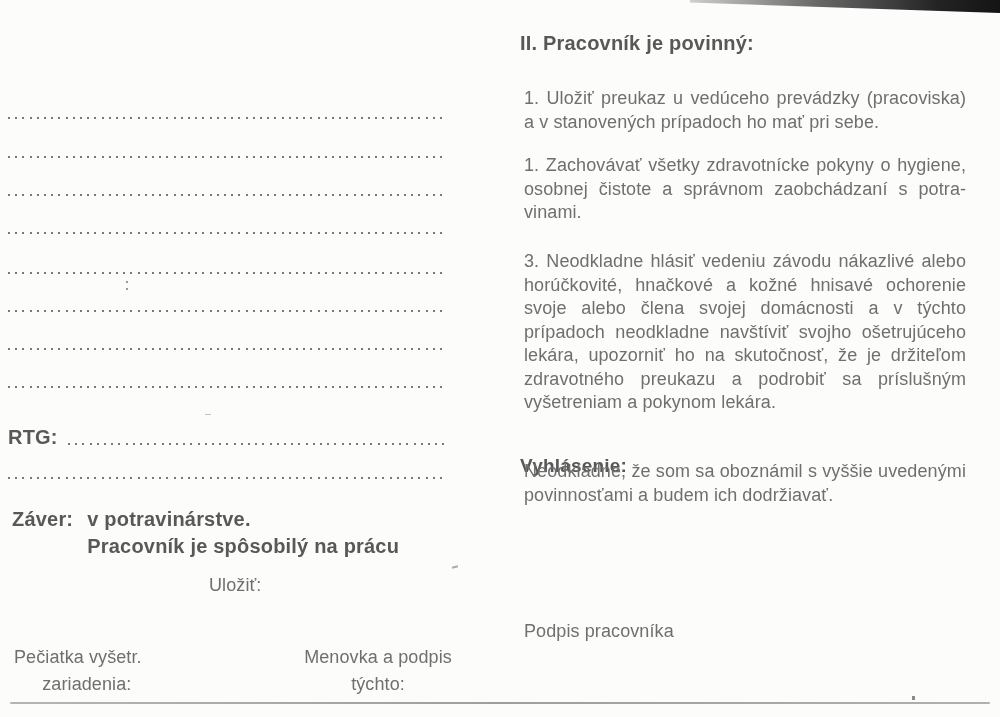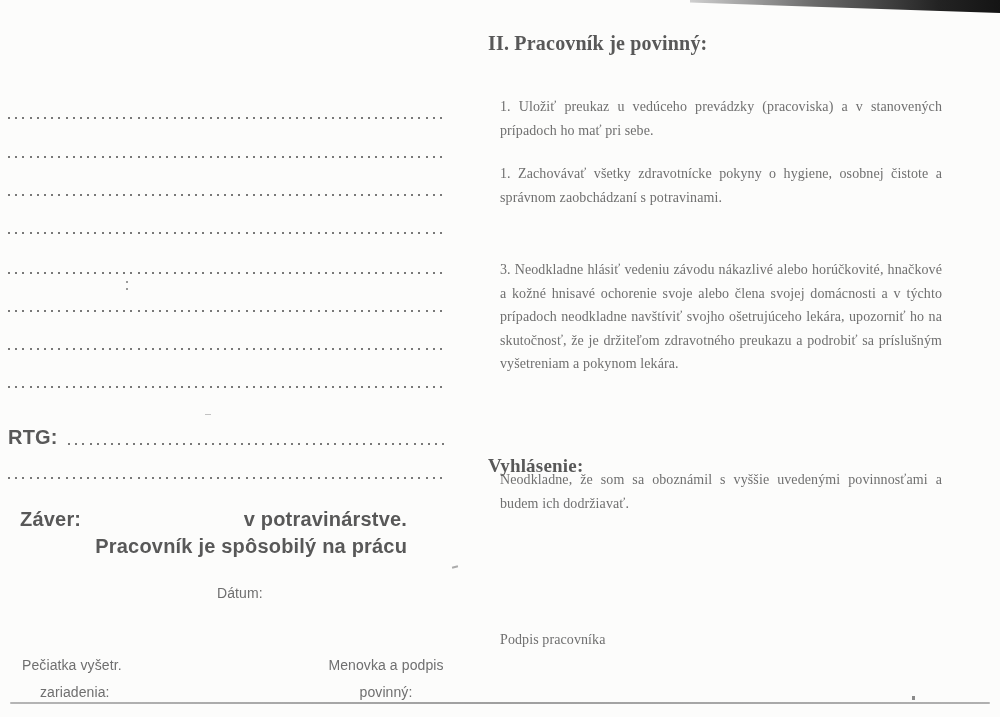--- a/index.html
+++ b/index.html
@@ -20,41 +20,41 @@
     clip-path:polygon(0 0,100% 0,100% 100%,0 20%);
   }
   .bottom-line{
     left:10px;top:702px;width:980px;height:2px;
     background:linear-gradient(to right,#b5b5b5,#9f9f9f 50%,#b0b0b0);
     border-radius:1px;
   }
   .speck{background:#9a9a9a;}
   
   .col-left{left:8px;top:0;width:440px;height:717px;}
-  .col-right{left:488px;top:0;width:442px;height:717px;font-family:Liberation Serif, serif;}
+  .col-right{left:520px;top:0;width:442px;height:717px;}
   
   .h-bold{
     font-size:20px;line-height:26px;font-weight:bold;
     color:var(--emphasis,#585858);letter-spacing:.2px;
   }
   .body-text{
-    font-size:14px;line-height:23.5px;letter-spacing:.1px;
-    margin:12px;
+    font-size:18px;line-height:23.5px;letter-spacing:.1px;
+    margin:4px;
   }
   .justified{text-align:justify;hyphens:manual;}
   .center{text-align:center;}
   
   .dotline{
     height:3px;width:437px;
     background:repeating-linear-gradient(90deg,var(--dots,#787878) 0 2px,transparent 2px 7.2px);
     background-size:100% 2px;background-repeat:no-repeat;background-position:0 50%;
   }
   .rtg-row{left:0;top:424px;width:437px;display:flex;align-items:flex-end;text-align:center;}
   .rtg-row .dotfill{flex:1;margin-left:10px;margin-bottom:5px;}
-  .conclusion{left:12px;top:506px;display:flex;gap:14px;text-align:right;}
+  .conclusion{left:4px;top:506px;display:flex;gap:14px;}
   .signature-right{left:0;top:616px;width:442px;text-align:left;padding-right:22px;box-sizing:border-box;}
 </style>
 </head>
 <body>
 
 <div class="page" style="--paper: #fcfcfb; --text: #6f6f6f; --emphasis: #585858; --dots: #787878;">
 
   <div class="abs shadow-wedge"></div>
   <div class="abs bottom-line"></div>
   <div class="abs speck" style="left:126px;top:281px;width:2px;height:2px;box-shadow:0 7px 0 #9a9a9a;"></div>
@@ -81,30 +81,30 @@
     <div class="abs dotline" style="left:0;top:476px;"></div>
 
     <div class="abs conclusion h-bold" style="line-height:27px;">
       <span>Záver:</span>
       <span>
         <div>v potravinárstve.</div>
         <div>Pracovník je spôsobilý na prácu</div>
       </span>
     </div>
 
-    <div class="abs body-text" style="left:197px;top:570px;">Dátum:</div>
+    <div class="abs body-text" style="left:197px;top:570px;">Uložiť:</div>
 
-    <div class="abs body-text" style="left:2px;top:640px;line-height:27px;">
+    <div class="abs body-text" style="left:2px;top:640px;line-height:27px;text-align:center;">
       <div>Pečiatka vyšetr.</div>
       <div style="padding-left:18px;">zariadenia:</div>
     </div>
 
     <div class="abs body-text center" style="left:282px;top:640px;width:168px;line-height:27px;">
       <div>Menovka a podpis</div>
-      <div>povinný:</div>
+      <div>týchto:</div>
     </div>
 
   </div>
 
   <div class="abs col-right">
 
     <div class="abs h-bold" style="left:0;top:30px;">II. Pracovník je povinný:</div>
 
     <p class="abs body-text justified" style="left:0;top:83px;width:442px;">1. Uložiť preukaz u vedúceho prevádzky (pracoviska) a v stanovených prípadoch ho mať pri sebe.</p>
 

